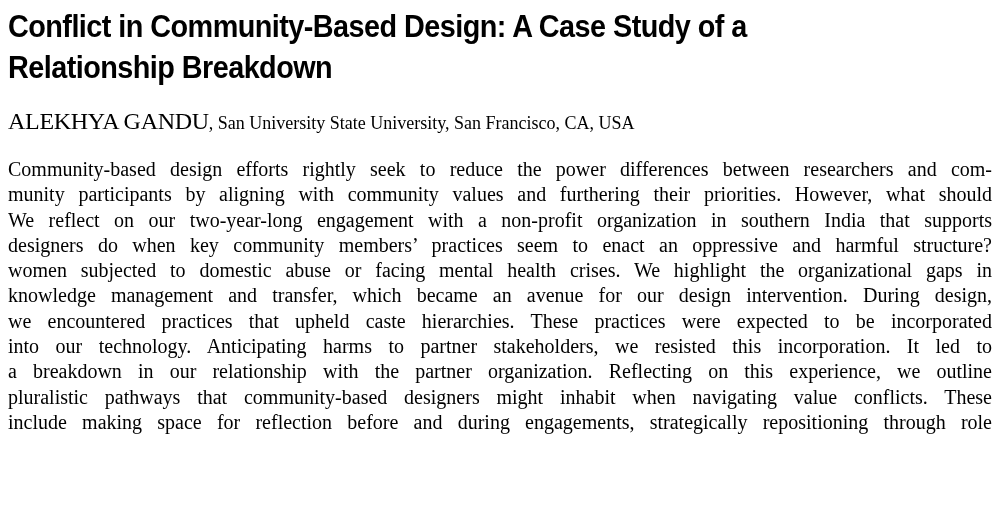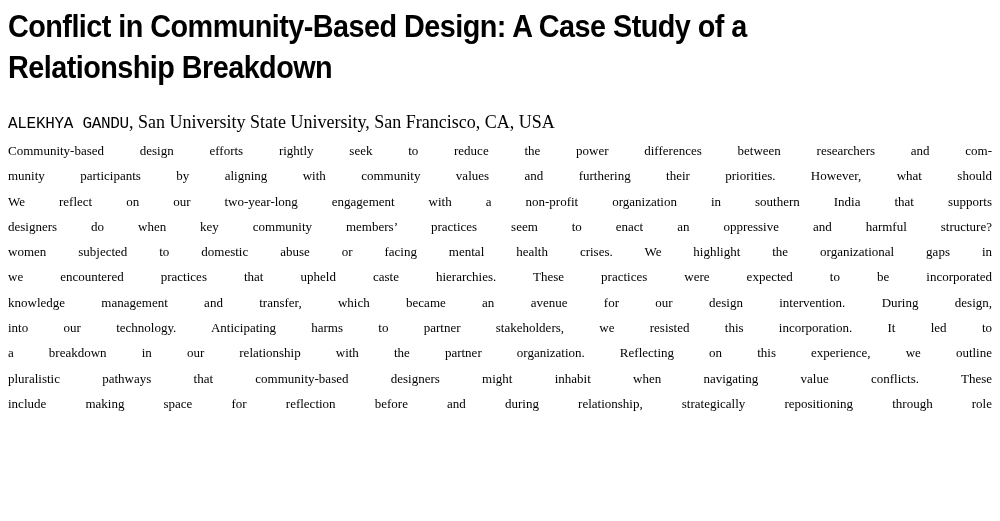--- a/index.html
+++ b/index.html
@@ -34,32 +34,33 @@
     .authors {
       margin-top: 20px;
     }
     .author-line {
       font-family: "Liberation Serif", "DejaVu Serif", serif;
       font-size: 19px;
       line-height: 27px;
       white-space: nowrap;
     }
     .author-name {
-      font-family: Liberation Mono, monospace;
-      font-size: 16px;
+      font-family: Liberation Serif, serif;
+      font-size: 24px;
       letter-spacing: -0.3px;
       transform: scaleX(0.95);
     }
     .affil {
       font-family: "Liberation Serif", "DejaVu Serif", serif;
       font-size: 18px;
     }
     .abstract {
+      margin-top: 20px;
       font-family: "Liberation Serif", "DejaVu Serif", serif;
-      font-size: 13px;
+      font-size: 20px;
       line-height: 25.3px;
       text-align: justify;
       hyphens: manual;
       width: 984px;
     }
     .abstract .line {
       display: block;
       text-align: justify;
       text-align-last: justify;
       white-space: nowrap;
@@ -82,20 +83,20 @@
       <span class="author-name">ALEKHYA GANDU</span><span class="affil">, </span><span class="affil">San University State University, San Francisco, CA, USA</span>
     </div>
   </div>
 
   <div class="abstract">
     <span class="line">Community-based design efforts rightly seek to reduce the power differences between researchers and com-</span>
     <span class="line">munity participants by aligning with community values and furthering their priorities. However, what should</span>
     <span class="line">We reflect on our two-year-long engagement with a non-profit organization in southern India that supports</span>
     <span class="line">designers do when key community members’ practices seem to enact an oppressive and harmful structure?</span>
     <span class="line">women subjected to domestic abuse or facing mental health crises. We highlight the organizational gaps in</span>
+    <span class="line">knowledge management and transfer, which became an avenue for our design intervention. During design,</span>
     <span class="line">we encountered practices that upheld caste hierarchies. These practices were expected to be incorporated</span>
-    <span class="line">knowledge management and transfer, which became an avenue for our design intervention. During design,</span>
     <span class="line">into our technology. Anticipating harms to partner stakeholders, we resisted this incorporation. It led to</span>
     <span class="line">a breakdown in our relationship with the partner organization. Reflecting on this experience, we outline</span>
     <span class="line">pluralistic pathways that community-based designers might inhabit when navigating value conflicts. These</span>
-    <span class="line">include making space for reflection before and during relationship, strategically repositioning through role</span>
+    <span class="line">include making space for reflection before and during engagements, strategically repositioning through role</span>
   </div>
 </div>
 
 </body></html>

